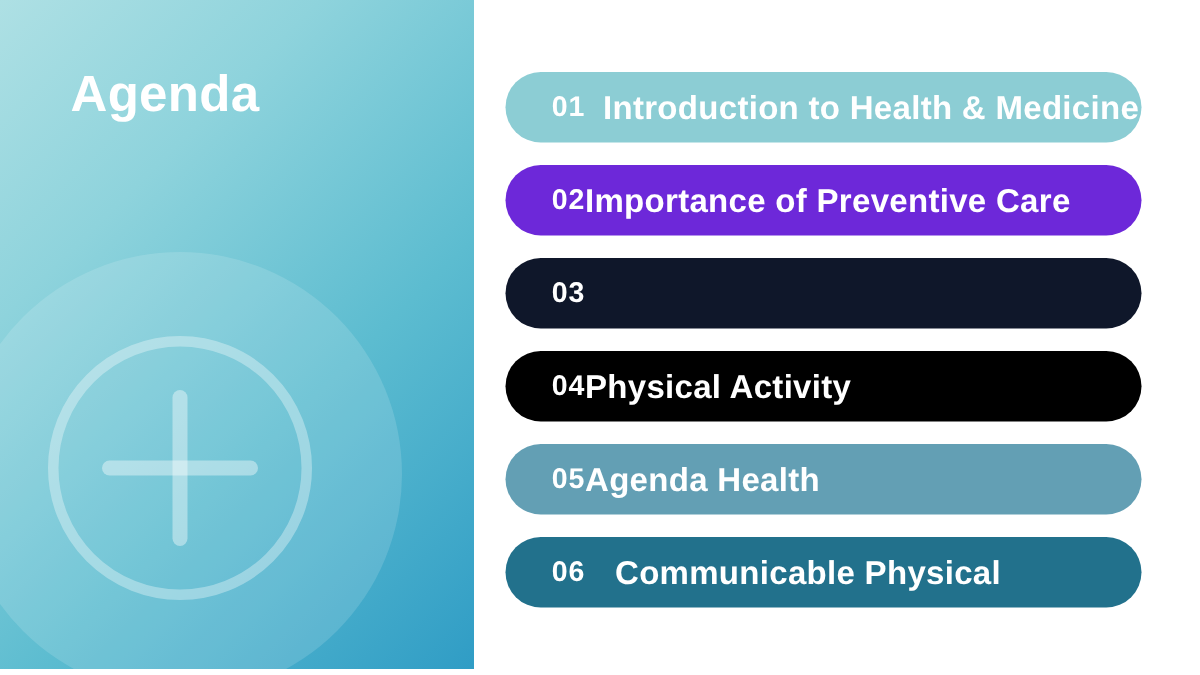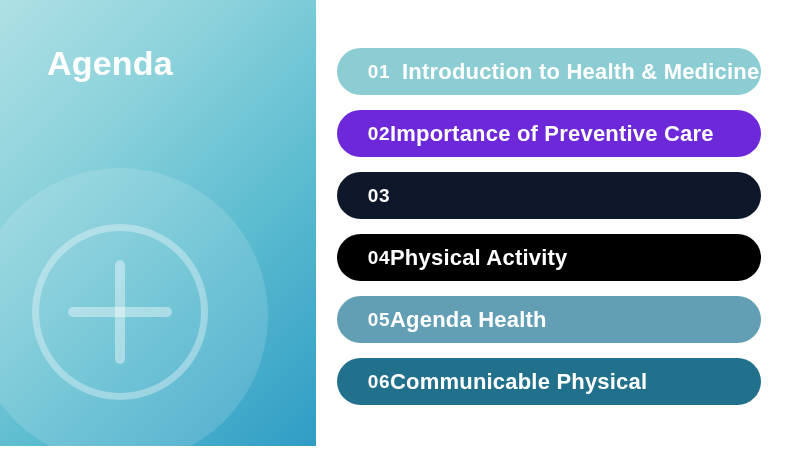--- a/index.html
+++ b/index.html
@@ -163,19 +163,19 @@
     <div class="agenda-item" style="background-color: #000000;">
       <span class="item-number">04</span>
       <span class="item-label">Physical Activity</span>
     </div>
 
     <div class="agenda-item" style="background-color: rgb(99, 159, 180);">
       <span class="item-number">05</span>
       <span class="item-label">Agenda Health</span>
     </div>
 
-    <div class="agenda-item" style="background-color: rgb(34, 113, 140);">
+    <div class="agenda-item" style="background-color: rgb(34, 113, 140); gap: 20px;">
       <span class="item-number">06</span>
       <span class="item-label">Communicable Physical</span>
     </div>
 
   </div>
 </div>
 
 </body></html>

